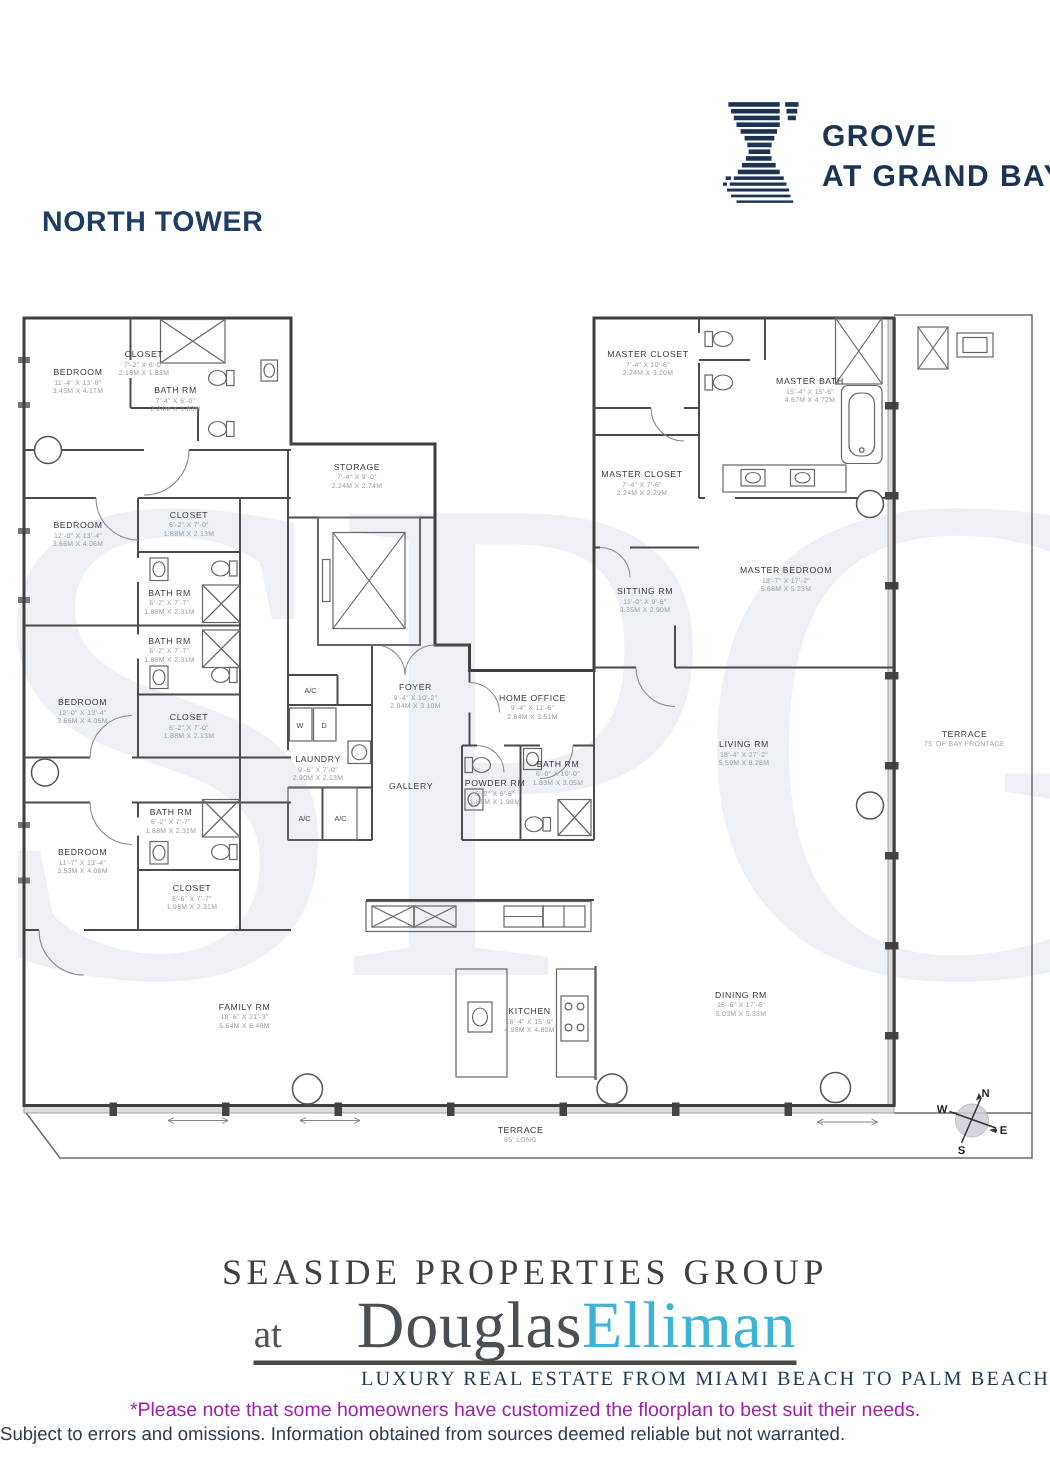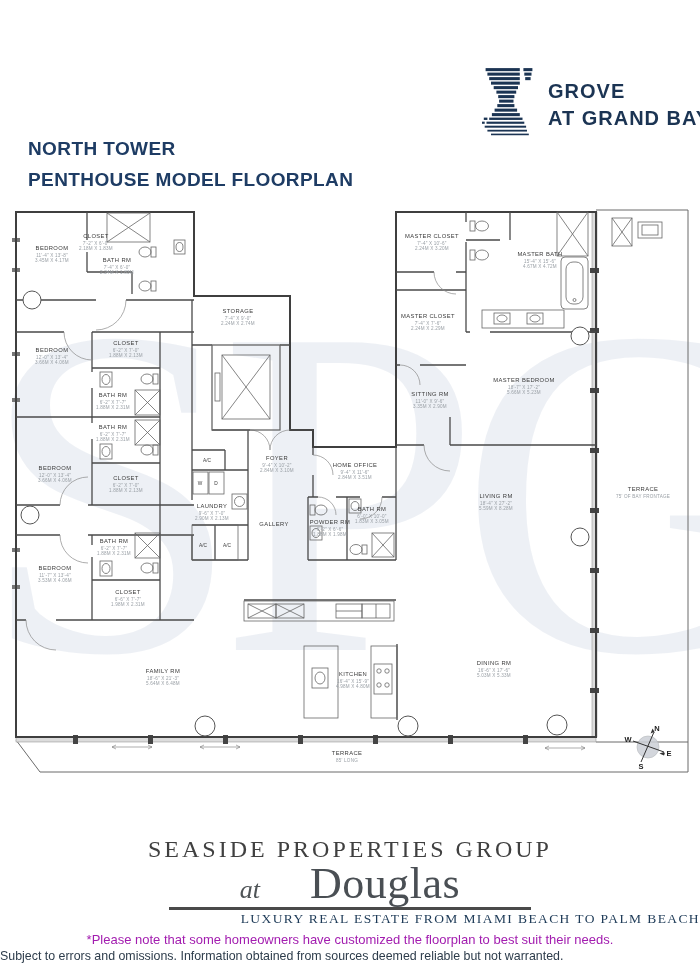--- a/index.html
+++ b/index.html
@@ -10,42 +10,41 @@
   .title-block{left:28px;top:86px;color:#1e3c64;font-weight:bold;font-size:19px;
                letter-spacing:.4px;line-height:31px;white-space:nowrap;margin-top:47px;}
   .logo{left:482px;top:64px;display:flex;align-items:center;}
   .logo-text{margin-left:12px;color:#1b3453;font-weight:600;font-size:20px;
              letter-spacing:1px;line-height:27px;white-space:nowrap;}
   
   .brand1{left:0;top:836px;width:700px;text-align:center;color:#404040;
           font-family:"Liberation Serif",serif;font-size:24px;letter-spacing:3px;white-space:nowrap;}
   .brand2{left:0;top:858px;width:700px;display:flex;justify-content:center;align-items:baseline;
           font-family:"Liberation Serif",serif;white-space:nowrap;}
-  .brand-at{font-size:26px;color:#4f5457;margin-right:6px;font-style:italic;}
+  .brand-at{font-size:26px;color:#4f5457;margin-right:6px;}
   .brand-douglas{font-size:44px;color:#4a4f54;letter-spacing:.5px;margin-left:44px;}
   .brand-elliman{font-size:44px;color:#3db3d8;letter-spacing:.5px;}
   .brand-rule{left:169px;top:907px;width:362px;height:2.5px;background:#4a4a4a;}
   .tagline{left:0;top:911px;width:700px;text-align:right;color:#1d3a57;
            font-family:Liberation Serif, serif;font-size:13.5px;letter-spacing:1.4px;white-space:nowrap;}
   .disc1{left:0;top:932px;width:700px;text-align:center;color:#a21caf;font-size:13px;white-space:nowrap;}
   .disc2{left:0;top:949px;width:700px;color:#2d3c4b;font-size:12.4px;white-space:nowrap;}
   
   text{font-family:"Liberation Sans",sans-serif;}
   .room-name{font-size:5.8px;fill:#3a3a3a;letter-spacing:.4px;}
   .room-dim{font-size:4.6px;fill:#9aa0a6;letter-spacing:.2px;}
   .tiny-label{font-size:4.8px;fill:#3a3a3a;}
   .compass-letter{font-size:7.5px;font-weight:bold;fill:#222;}
   .wm{font-family:"Liberation Serif",serif;opacity:.08;letter-spacing:-22px;}
 </style>
 </head>
 <body>
 
 <div class="abs title-block">
   <div>NORTH TOWER</div>
-  <div>PENTHOUSE MODEL FLOORPLAN</div>
 </div>
 
 <div class="abs logo">
   <svg width="54" height="82" viewBox="0 0 60 82">
     <g fill="#1b3453">
       <rect x="4" y="0" width="38" height="3.4"></rect>
         <rect x="46" y="0" width="10" height="3.4"></rect>
       <rect x="6" y="5" width="36" height="3.4"></rect>
         <rect x="47" y="5" width="8" height="3.4"></rect>
       <rect x="8" y="10" width="34" height="3.4"></rect>
@@ -398,17 +397,18 @@
       <text x="669" y="756" text-anchor="middle" class="compass-letter">E</text>
       <text x="641" y="769" text-anchor="middle" class="compass-letter">S</text>
       <text x="628" y="742" text-anchor="middle" class="compass-letter">W</text>
     </g>
 </svg>
 
 <div class="abs brand1">SEASIDE PROPERTIES GROUP</div>
 <div class="abs brand2">
   <span class="brand-at">at</span>
   <span class="brand-douglas">Douglas</span>
+  <span class="brand-elliman">Elliman</span>
 </div>
 <div class="abs brand-rule"></div>
 <div class="abs tagline">LUXURY REAL ESTATE FROM MIAMI BEACH TO PALM BEACH</div>
 <div class="abs disc1">*Please note that some homeowners have customized the floorplan to best suit their needs.</div>
 <div class="abs disc2">Subject to errors and omissions. Information obtained from sources deemed reliable but not warranted.</div>
 
 </body></html>

